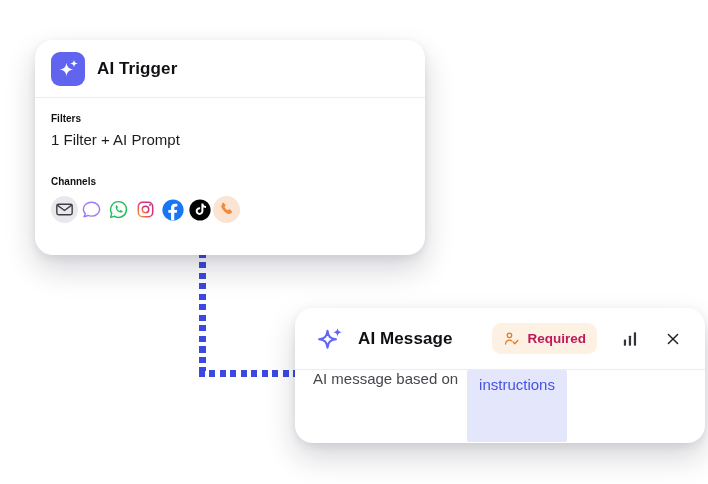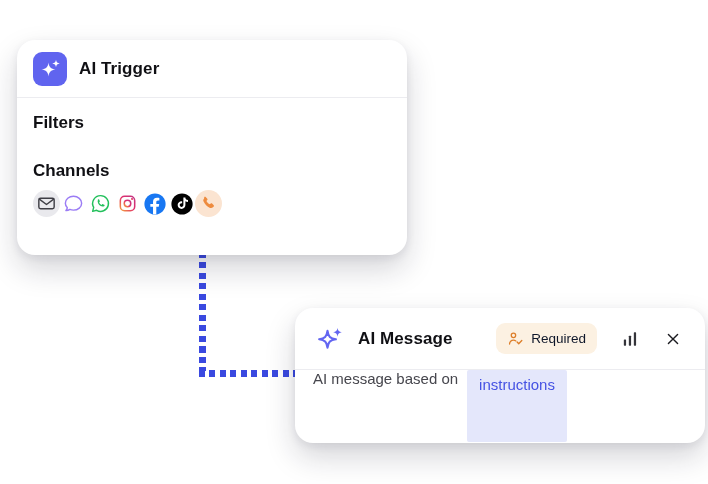--- a/index.html
+++ b/index.html
@@ -27,21 +27,21 @@
     background: repeating-linear-gradient(90deg, #3a49e0 0 6px, transparent 6px 10.5px);
   }
 
   
   .card {
     position: absolute; z-index: 2;
     background: #ffffff;
     border-radius: 18px;
     box-shadow: 0 14px 30px rgba(22, 22, 46, 0.18), 0 3px 8px rgba(22, 22, 46, 0.08);
   }
-  .trigger-card { left: 17px; top: 40px; width: 390px; height: 215px; }
+  .trigger-card { left: 35px; top: 40px; width: 390px; height: 215px; }
   .message-card { left: 295px; top: 308px; width: 410px; height: 135px; }
 
   .card-header {
     display: flex; align-items: center;
     border-bottom: 1px solid #ececf0;
   }
   .trigger-card .card-header { height: 58px; padding: 0 16px; gap: 12px; }
   .message-card .card-header { height: 62px; padding: 0 20px; gap: 13px; }
 
   .card-title {
@@ -57,21 +57,21 @@
   .app-icon svg { width: 24px; height: 24px; }
 
   .sparkle-outline {
     width: 30px; height: 30px; flex: 0 0 auto;
     display: flex; align-items: center; justify-content: center;
   }
   .sparkle-outline svg { width: 30px; height: 30px; }
 
   
   .trigger-body { padding: 15px 16px 0 16px; }
-  .section-label { font-size: 17px; font-weight: 700; color: #101014; }
+  .section-label { font-size: 10px; font-weight: 700; color: #101014; }
   .section-value { margin-top: 7px; font-size: 15px; color: #1c1c21; }
   .channels-label { margin-top: 28px; }
 
   .channel-row { margin-top: 9px; display: flex; align-items: center; gap: 0px; }
   .ch {
     width: 27px; height: 27px; border-radius: 50%; flex: 0 0 auto;
     display: flex; align-items: center; justify-content: center;
   }
   .ch svg { width: 23px; height: 23px; }
   .ch-email { background: #e9e9ed; }
@@ -82,21 +82,21 @@
   
   .spacer { flex: 1 1 auto; }
   .required-badge {
     display: flex; align-items: center; gap: 7px;
     background: #fcf1e2;
     border-radius: 9px;
     padding: 7px 11px;
     cursor: pointer;
   }
   .required-badge svg { width: 17px; height: 17px; }
-  .required-label { font-size: 13.5px; font-weight: 400; color: #0f172a; }
+  .required-label { font-size: 13.5px; font-weight: 700; color: #be185d; }
 
   .icon-btn {
     display: flex; align-items: center; justify-content: center;
     width: 24px; height: 24px; cursor: pointer; flex: 0 0 auto;
   }
   .icon-btn svg { width: 20px; height: 20px; }
   .chart-btn { margin-left: 8px; }
   .close-btn { margin-left: 6px; }
 
   
@@ -130,20 +130,21 @@
         <svg viewBox="0 0 24 24">
           <path d="M10.5 5.5 C11.1 10.2 12.8 11.9 17.5 12.5 C12.8 13.1 11.1 14.8 10.5 19.5 C9.9 14.8 8.2 13.1 3.5 12.5 C8.2 11.9 9.9 10.2 10.5 5.5 Z" fill="#ffffff"></path>
           <path d="M18 2.8 C18.35 5.2 19.35 6.2 21.75 6.55 C19.35 6.9 18.35 7.9 18 10.3 C17.65 7.9 16.65 6.9 14.25 6.55 C16.65 6.2 17.65 5.2 18 2.8 Z" fill="#ffffff"></path>
         </svg>
       </div>
       <div class="card-title">AI Trigger</div>
     </div>
 
     <div class="trigger-body">
       <div class="section-label">Filters</div>
+      <div class="section-value">1 Filter + AI Prompt</div>
       <div class="section-label channels-label">Channels</div>
 
       <div class="channel-row">
         <span class="ch ch-email">
           <svg viewBox="0 0 24 24">
             <rect x="4" y="6.5" width="16" height="11" rx="1.8" fill="none" stroke="#3f3f46" stroke-width="1.5"></rect>
             <path d="M4.5 7.5 L12 13 L19.5 7.5" fill="none" stroke="#3f3f46" stroke-width="1.5" stroke-linecap="round" stroke-linejoin="round"></path>
           </svg>
         </span>
         <span class="ch ch-chat">

